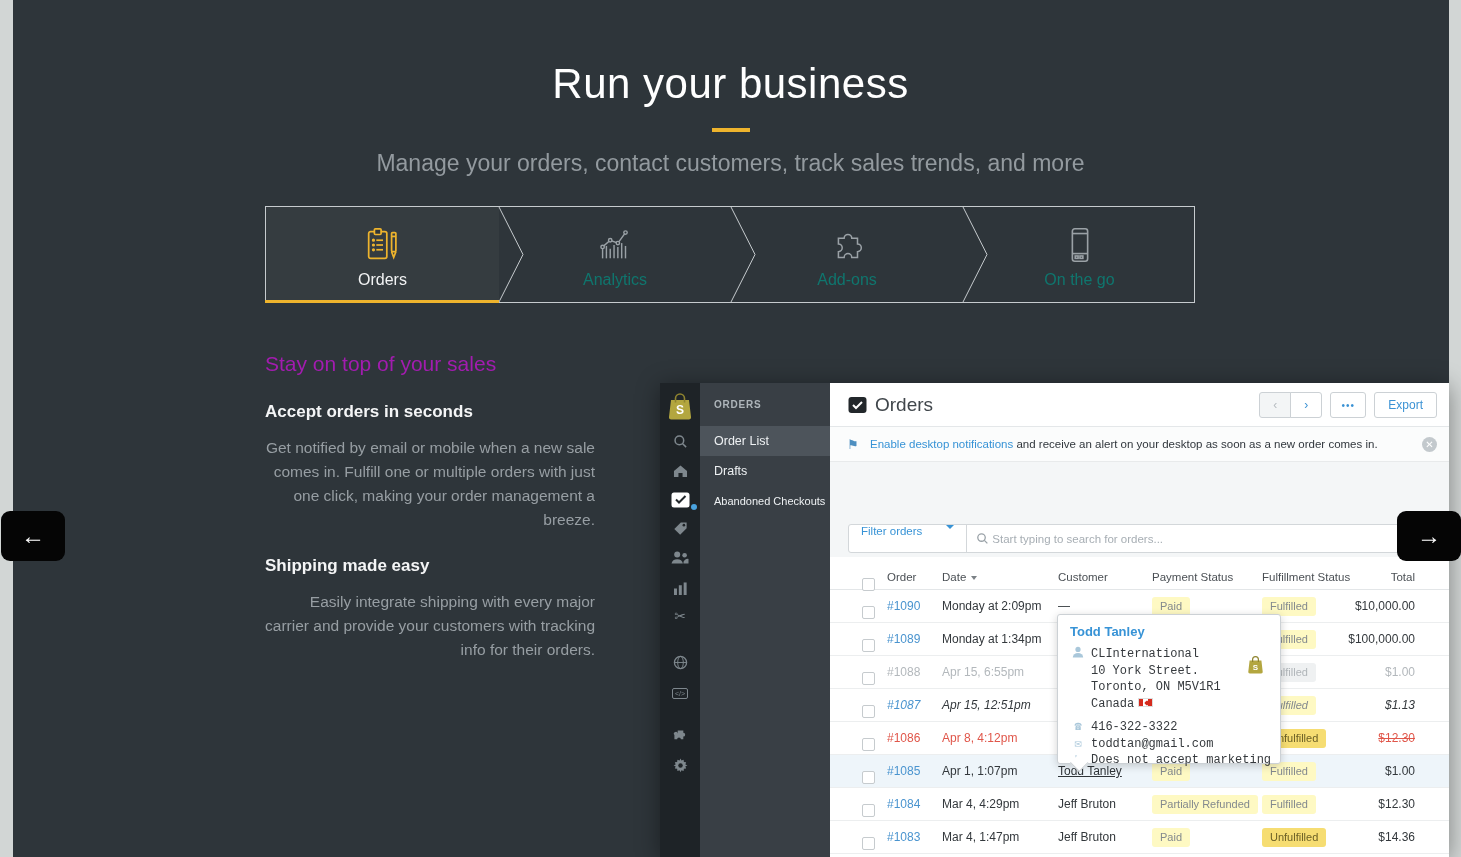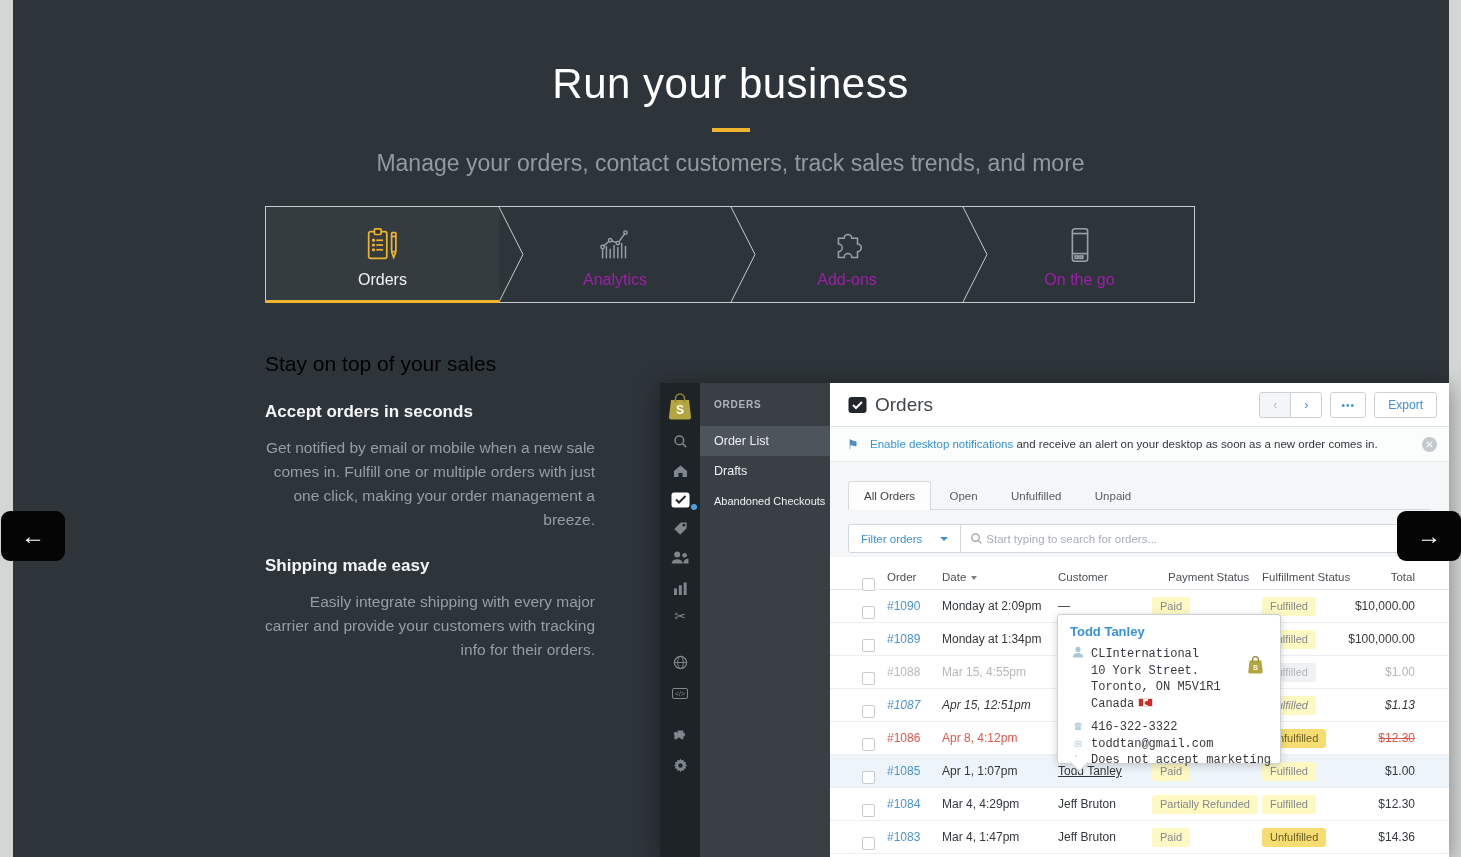--- a/index.html
+++ b/index.html
@@ -14,28 +14,28 @@
   .hero-dash { width:38px; height:4px; background:#eeb42d; margin:20px auto 0; }
   .hero-sub { margin-top:18px; font-size:23px; font-weight:300; color:#939a9f; }
 
   
   .tabstrip { position:absolute; left:265px; top:206px; width:930px; height:97px;
               border:1px solid #c6cbce; }
   .tabstrip .sep { position:absolute; left:0; top:0; pointer-events:none; }
   .tab { position:absolute; top:0; height:95px; display:flex; flex-direction:column;
          align-items:center; justify-content:flex-start; padding-top:16px; cursor:pointer; color:#9aa1a6; }
   .tab .ticon { height:44px; display:flex; align-items:center; }
-  .tab .tlabel { margin-top:4px; font-size:16px; color:#a21caf; font-weight:300; }
+  .tab .tlabel { margin-top:4px; font-size:16px; color:#0f766e; font-weight:300; }
   .tab.active { background:rgba(255,255,255,0.035); color:#eeb42d; }
   .tab.active .tlabel { color:#f2f3f4; }
   .tab-underline { position:absolute; left:-1px; bottom:-1px; width:234px; height:3px; background:#eeb42d; }
 
   
   .feature { position:absolute; left:265px; top:352px; width:330px; }
-  .feature h2 { font-size:21px; font-weight:400; color:#000000; margin-bottom:26px; }
+  .feature h2 { font-size:21px; font-weight:400; color:#a21caf; margin-bottom:26px; }
   .feature h3 { font-size:17px; font-weight:700; color:#f4f5f6; margin-bottom:14px; }
   .feature p  { font-size:15.5px; line-height:24px; color:#979ea3; margin-bottom:24px; font-weight:300;text-align:right; }
 
   
   .arrow-btn { position:absolute; top:511px; width:64px; height:50px; background:#050505;
                color:#fff; border:none; border-radius:9px; font-size:24px; cursor:pointer; z-index:50;
                display:flex; align-items:center; justify-content:center; }
   .arrow-prev { left:1px; }
   .arrow-next { right:0; }
 
@@ -81,21 +81,21 @@
                     background:#c3c9cd; color:#fff; font-size:10px; line-height:15px; text-align:center; cursor:pointer; }
 
   .ftabs { position:absolute; left:18px; top:98px; width:583px; height:29px; border-bottom:1px solid #d8dbdd; }
   .ftab { position:relative; display:inline-block; height:29px; line-height:28px; padding:0 15px;
           font-size:11.5px; color:#565d62; cursor:pointer; }
   .ftab.active { background:#fdfdfd; border:1px solid #d8dbdd; border-bottom:none; border-radius:3px 3px 0 0; color:#3c4246; }
 
   .filterbar { position:absolute; left:18px; top:141px; width:583px; height:29px; background:#fff;
                border:1px solid #d3d7da; border-radius:3px; display:flex; align-items:center; }
   .filterbtn { height:100%; padding:0 12px; font-size:11.5px; color:#3793d6; border-right:1px solid #d3d7da;
-               display:flex; align-items:center; gap:18px; cursor:pointer; }
+               display:flex; align-items:flex-start; gap:24px; cursor:pointer; }
   .caret-down { width:0; height:0; border-left:4px solid transparent; border-right:4px solid transparent;
                 border-top:4px solid #3793d6; display:inline-block; }
   .searchwrap { flex:1; display:flex; align-items:center; padding:0 9px; gap:3px; }
   .searchwrap input { flex:1; border:none; outline:none; font-size:11.5px; color:#45494d;
                       font-family:"Liberation Sans", sans-serif; background:transparent; }
   .searchwrap input::placeholder { color:#a7aeb4; }
 
   
   .table-area { position:absolute; left:0; top:174px; width:100%; bottom:0; background:#fff; }
   .thead { position:absolute; left:0; top:8px; width:100%; height:25px; border-bottom:1px solid #e3e6e8;
@@ -332,26 +332,20 @@
           <button class="hbtn export">Export</button>
         </div>
       </div>
 
       <div class="banner">
         <span class="flag">⚑</span>
         <span class="btxt"><a>Enable desktop notifications</a><span> and receive an alert on your desktop as soon as a new order comes in.</span></span>
         <span class="bclose">✕</span>
       </div>
 
-      <div class="ftabs">
-        <span class="ftab active">All Orders</span>
-        <span class="ftab">Open</span>
-        <span class="ftab">Unfulfilled</span>
-        <span class="ftab">Unpaid</span>
-      </div>
 
       <div class="filterbar">
         <span class="filterbtn">
           <span>Filter orders</span>
           <span class="caret-down"></span>
         </span>
         <span class="searchwrap">
           <svg width="13" height="13" viewBox="0 0 16 16">
               <circle cx="6.8" cy="6.8" r="4.6" fill="none" stroke="#9aa2a8" stroke-width="1.6"></circle>
               <line x1="10.3" y1="10.3" x2="14" y2="14" stroke="#9aa2a8" stroke-width="1.6"></line>
@@ -359,21 +353,21 @@
           <input type="text" placeholder="Start typing to search for orders..." style="">
         </span>
       </div>
 
       <div class="table-area">
         <div class="thead">
           <span class="cell col-cb"><span class="cbox"></span></span>
           <span class="cell col-order">Order</span>
           <span class="cell col-date"><span>Date</span><span class="hcaret"></span></span>
           <span class="cell col-cust">Customer</span>
-          <span class="cell col-pay" style="background:none;margin-left:16px;">Payment Status</span>
+          <span class="cell col-pay" style="background:none;">Payment Status</span>
           <span class="cell col-ful">Fulfillment Status</span>
           <span class="cell col-total">Total</span>
         </div>
 
         <div class="trow" style="top:33px;">
           <span class="cell col-cb"><span class="cbox"></span></span>
           <span class="cell col-order"><a class="order-link">#1090</a></span>
           <span class="cell col-date">Monday at 2:09pm</span>
           <span class="cell col-cust">—</span>
           <span class="cell col-pay"><span class="badge">Paid</span></span>
@@ -387,21 +381,21 @@
           <span class="cell col-date">Monday at 1:34pm</span>
           <span class="cell col-cust"></span>
           <span class="cell col-pay"></span>
           <span class="cell col-ful"><span class="badge">Fulfilled</span></span>
           <span class="cell col-total">$100,000.00</span>
         </div>
 
         <div class="trow muted" style="top:99px;">
           <span class="cell col-cb"><span class="cbox"></span></span>
           <span class="cell col-order"><a class="order-link">#1088</a></span>
-          <span class="cell col-date">Mar 15, 4:55pm</span>
+          <span class="cell col-date">Apr 15, 6:55pm</span>
           <span class="cell col-cust"></span>
           <span class="cell col-pay"></span>
           <span class="cell col-ful"><span class="badge">Fulfilled</span></span>
           <span class="cell col-total">$1.00</span>
         </div>
 
         <div class="trow" style="top:132px;font-style:italic;">
           <span class="cell col-cb"><span class="cbox"></span></span>
           <span class="cell col-order"><a class="order-link">#1087</a></span>
           <span class="cell col-date">Apr 15, 12:51pm</span>

